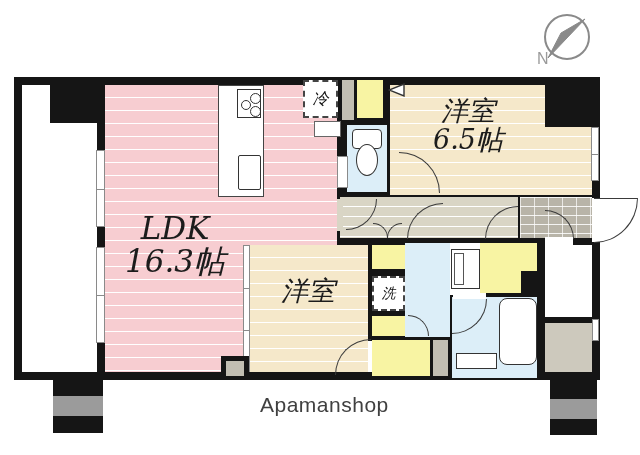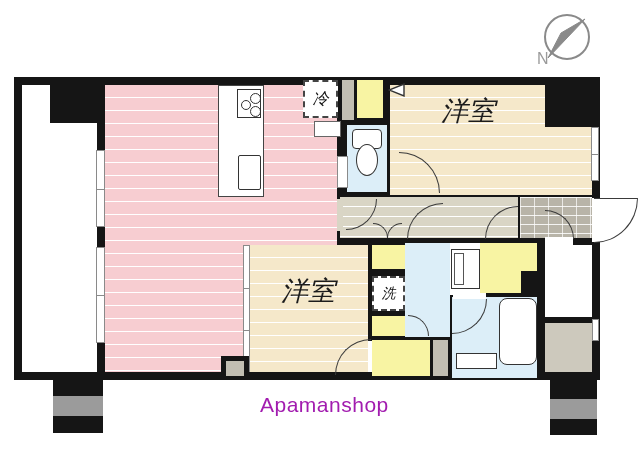--- a/index.html
+++ b/index.html
@@ -26,21 +26,21 @@
   .arc-tr{border-top:1.6px solid #3a3a3a;border-right:1.6px solid #3a3a3a;border-top-right-radius:100% 100%;}
   .leaf-top{border-top:1.6px solid #3a3a3a;}
   
   .win{background:#fff;border:1px solid #8a8a8a;box-sizing:border-box;}
   .win .pane{position:absolute;background:#8a8a8a;}
   
   .room-label{font-family:"DejaVu Serif","Liberation Serif",serif;font-style:italic;
               color:#1c1c1c;text-align:center;line-height:1.08;}
   .kanji{font-family:"DejaVu Serif","Liberation Serif",serif;font-style:italic;color:#111;
          text-align:center;}
-  .brand{font-family:"Liberation Sans",sans-serif;color:#a21caf;font-size:21px;letter-spacing:.5px;}
+  .brand{font-family:"Liberation Sans",sans-serif;color:#404040;font-size:21px;letter-spacing:.5px;}
   .north{font-family:"Liberation Sans",sans-serif;color:#9a9a9a;font-size:16px;}
   .fixture{box-sizing:border-box;}
 </style>
 </head>
 <body>
 
 <div id="stage">
 
   <svg class="abs" style="left:535px;top:8px;" width="70" height="62" viewBox="0 0 70 62">
     <circle cx="32" cy="29" r="22" fill="none" stroke="#8a8a8a" stroke-width="2"></circle>
@@ -48,20 +48,24 @@
   </svg>
   <div class="abs north" style="left:537px;top:50px;">N</div>
 
   <div class="abs base" style="left:14px;top:77px;width:586px;height:303px;"></div>
 
   <div class="abs" style="left:22px;top:85px;width:75px;height:287px;background:#fff;"></div>
 
   <div class="abs" style="left:50px;top:77px;width:53px;height:46px;background:#151515;"></div>
 
   <div class="abs ldk-floor" style="left:105px;top:85px;width:232px;height:287px;"></div>
+  <div class="abs room-label" style="left:95px;top:212px;width:160px;font-size:31px;">
+    <div>LDK</div>
+    <div>16.3帖</div>
+  </div>
 
   <div class="abs whitebox" style="left:218px;top:85px;width:44px;height:110px;border-color:#444;"></div>
   <div class="abs whitebox fixture" style="left:237px;top:89px;width:24px;height:29px;">
     <div class="abs" style="left:12px;top:3px;width:9px;height:9px;border:1px solid #333;border-radius:50%;"></div>
     <div class="abs" style="left:3px;top:10px;width:8px;height:8px;border:1px solid #333;border-radius:50%;"></div>
     <div class="abs" style="left:12px;top:16px;width:9px;height:9px;border:1px solid #333;border-radius:50%;"></div>
   </div>
   <div class="abs whitebox" style="left:238px;top:155px;width:21px;height:33px;border-radius:2px;"></div>
 
   <div class="abs" style="left:303px;top:80px;width:35px;height:38px;background:#fff;border:2px dashed #444;box-sizing:border-box;">
@@ -77,20 +81,21 @@
   <div class="abs whitebox" style="left:356px;top:144px;width:20px;height:30px;border-radius:50%;"></div>
   <div class="abs win" style="left:337px;top:156px;width:11px;height:32px;"></div>
 
   <div class="abs beige-floor" style="left:390px;top:85px;width:202px;height:110px;"></div>
   <div class="abs" style="left:545px;top:77px;width:49px;height:50px;background:#151515;"></div>
   <svg class="abs" style="left:388px;top:83px;" width="18" height="15" viewBox="0 0 18 15">
     <polygon points="16,1 16,13 1,7" fill="#fff" stroke="#333" stroke-width="1.4"></polygon>
   </svg>
   <div class="abs room-label" style="left:393px;top:96px;width:150px;font-size:27px;">
     <div>洋室</div>
+    <div>6.5帖</div>
   </div>
   <div class="abs arc arc-tr" style="left:399px;top:152px;width:40px;height:40px;"></div>
 
   <div class="abs hall-floor" style="left:340px;top:197px;width:178px;height:41px;"></div>
   <div class="abs brick-floor" style="left:520px;top:197px;width:72px;height:41px;"></div>
   <div class="abs" style="left:337px;top:199px;width:6px;height:32px;background:#d9d5c5;"></div>
   <div class="abs arc arc-br" style="left:346px;top:199px;width:30px;height:30px;"></div>
   <div class="abs arc arc-tr" style="left:373px;top:223px;width:14px;height:14px;"></div>
   <div class="abs arc arc-tl" style="left:387px;top:223px;width:14px;height:14px;"></div>
   <div class="abs arc arc-tl" style="left:407px;top:203px;width:35px;height:35px;"></div>

